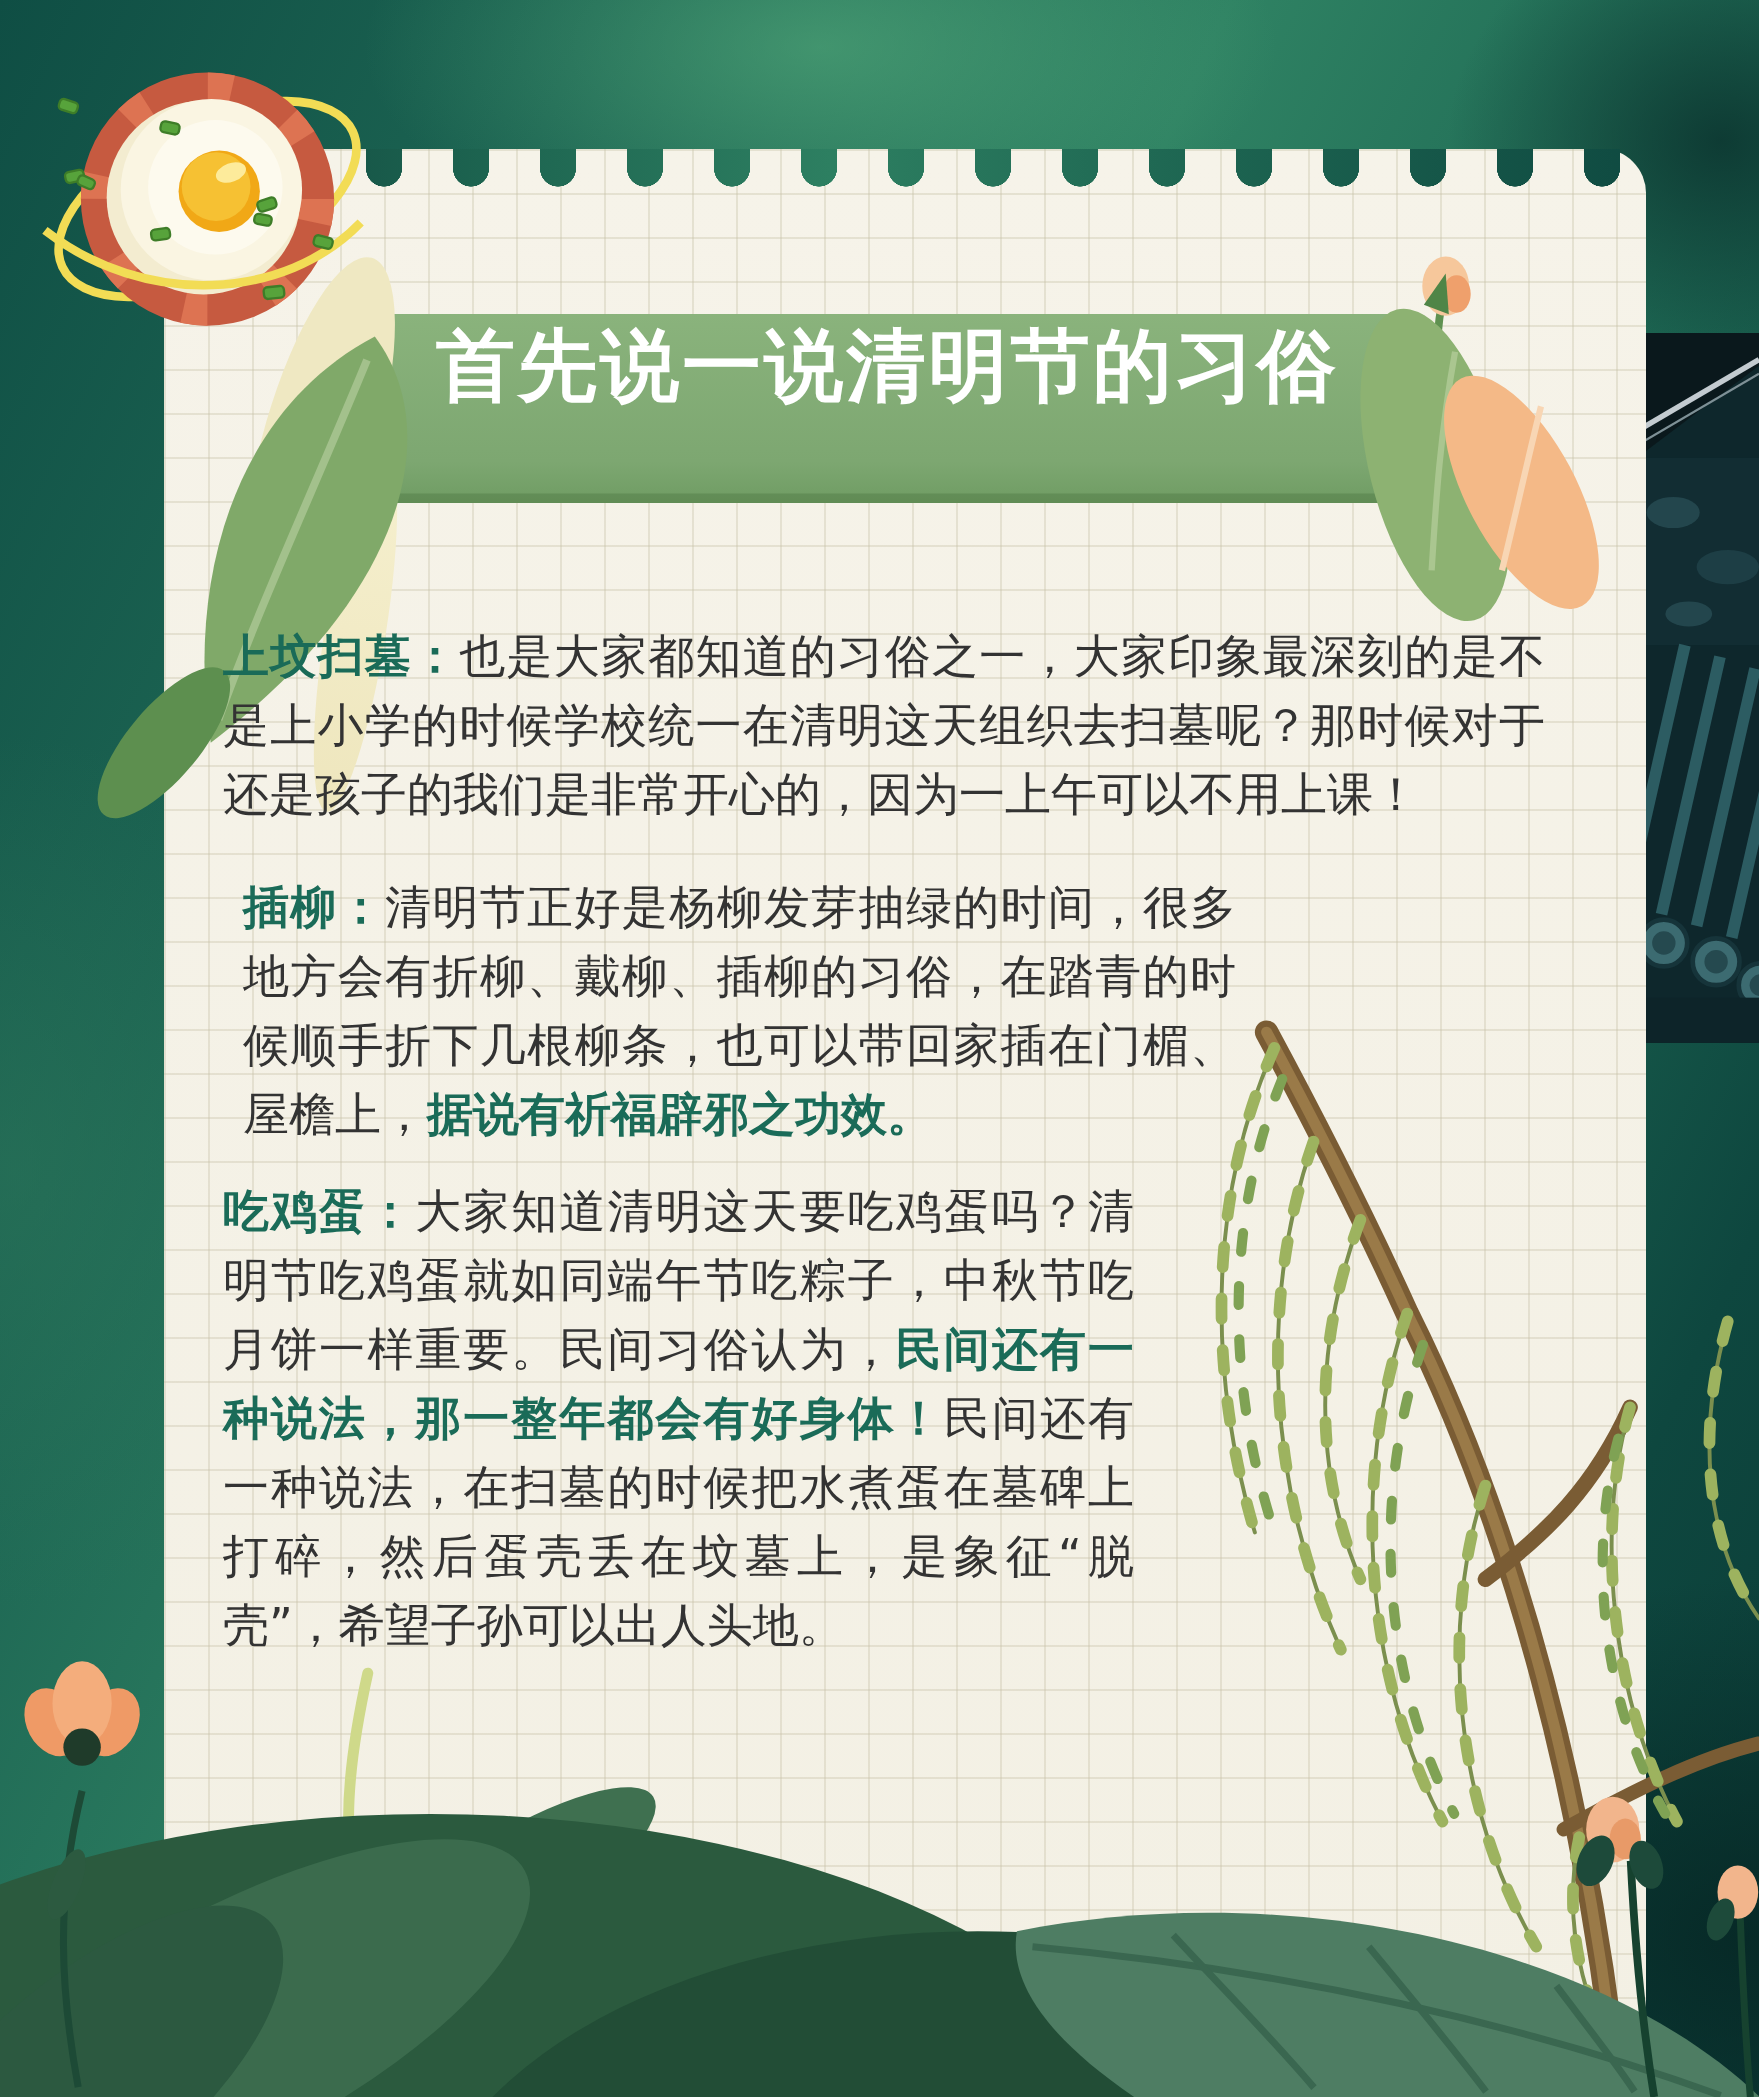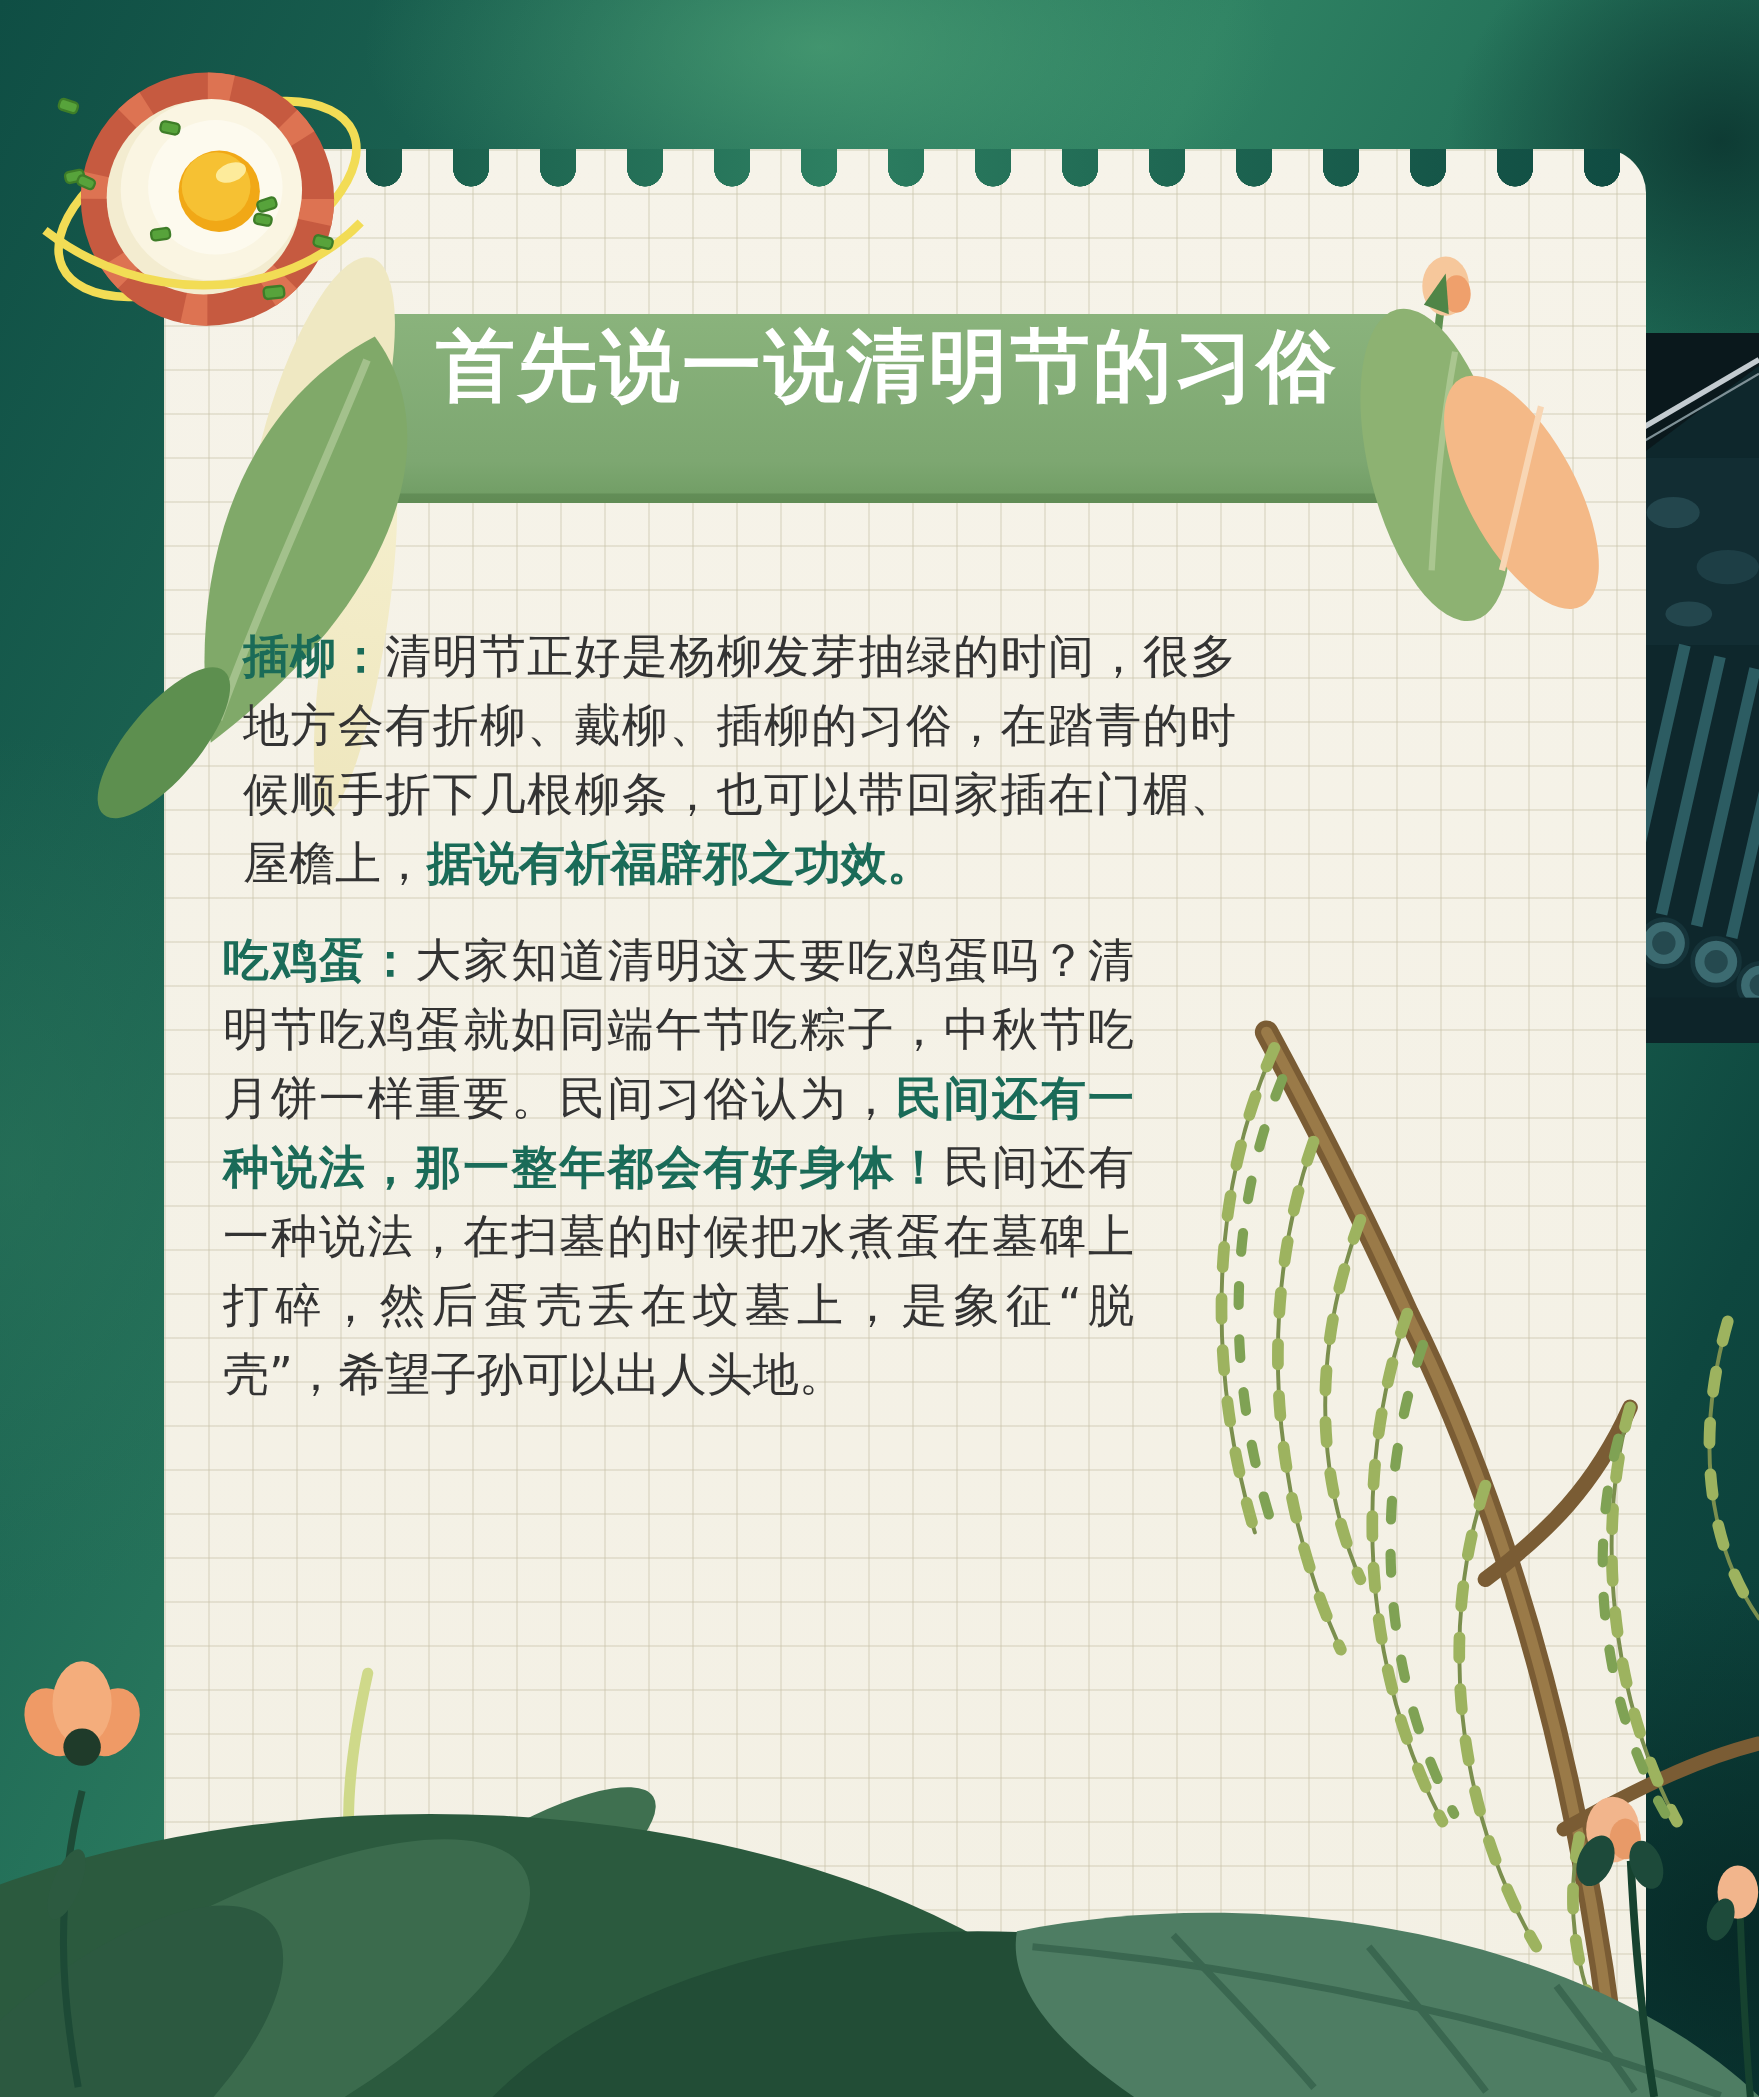--- a/index.html
+++ b/index.html
@@ -118,20 +118,21 @@
     <ellipse cx="108" cy="36" rx="30" ry="38" fill="#f6c79b"></ellipse>
     <ellipse cx="122" cy="46" rx="18" ry="24" fill="#efa06c"></ellipse>
     <path d="M80,60 L108,20 L112,72 Z" fill="#4f8547"></path>
     <ellipse cx="95" cy="265" rx="85" ry="205" fill="#8db272" transform="rotate(-14 95 265)"></ellipse>
     <path d="M120,120 C100,230 95,320 90,400" stroke="#aac690" stroke-width="8" fill="none"></path>
     <ellipse cx="205" cy="300" rx="70" ry="165" fill="#f4b987" transform="rotate(-28 205 300)"></ellipse>
     <path d="M230,190 C210,270 195,340 180,400" stroke="#f8d6b4" stroke-width="8" fill="none"></path>
   </svg>
 
   <div class="content">
+    <p class="para p1"><span class="label">上坟扫墓：</span><span>也是大家都知道的习俗之一，大家印象最深刻的是不是上小学的时候学校统一在清明这天组织去扫墓呢？那时候对于还是孩子的我们是非常开心的，因为一上午可以不用上课！</span></p>
     <p class="para p3"><span class="label">插柳：</span><span>清明节正好是杨柳发芽抽绿的时间，很多地方会有折柳、戴柳、插柳的习俗，在踏青的时候顺手折下几根柳条，也可以带回家插在门楣、屋檐上，</span><span class="hl">据说有祈福辟邪之功效。</span></p>
     <p class="para p4"><span class="label">吃鸡蛋：</span><span>大家知道清明这天要吃鸡蛋吗？清明节吃鸡蛋就如同端午节吃粽子，中秋节吃月饼一样重要。民间习俗认为，</span><span class="hl">民间还有一种说法，那一整年都会有好身体！</span><span>民间还有一种说法，在扫墓的时候把水煮蛋在墓碑上打碎，然后蛋壳丢在坟墓上，是象征“脱壳”，希望子孙可以出人头地。</span></p>
   </div>
 
   <svg class="egg-svg" viewBox="0 0 380 380">
     <ellipse cx="190" cy="160" rx="205" ry="100" transform="rotate(-25 190 160)" fill="none" stroke="#f2dc55" stroke-width="11"></ellipse>
     <circle cx="190" cy="160" r="130" fill="none" stroke="#c65a40" stroke-width="64"></circle>
     <circle cx="190" cy="160" r="130" fill="none" stroke="#dd7352" stroke-width="64" stroke-dasharray="28 74"></circle>
     <circle cx="185" cy="158" r="124" fill="#f3ecd0"></circle>
     <circle cx="195" cy="148" r="116" fill="#faf5e2"></circle>

